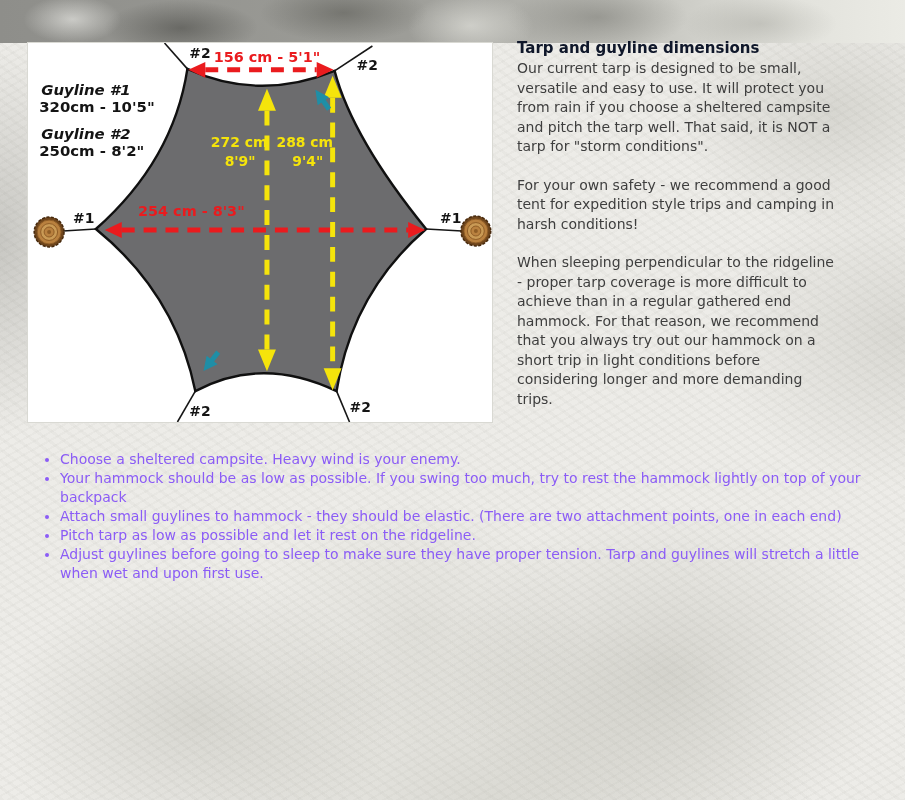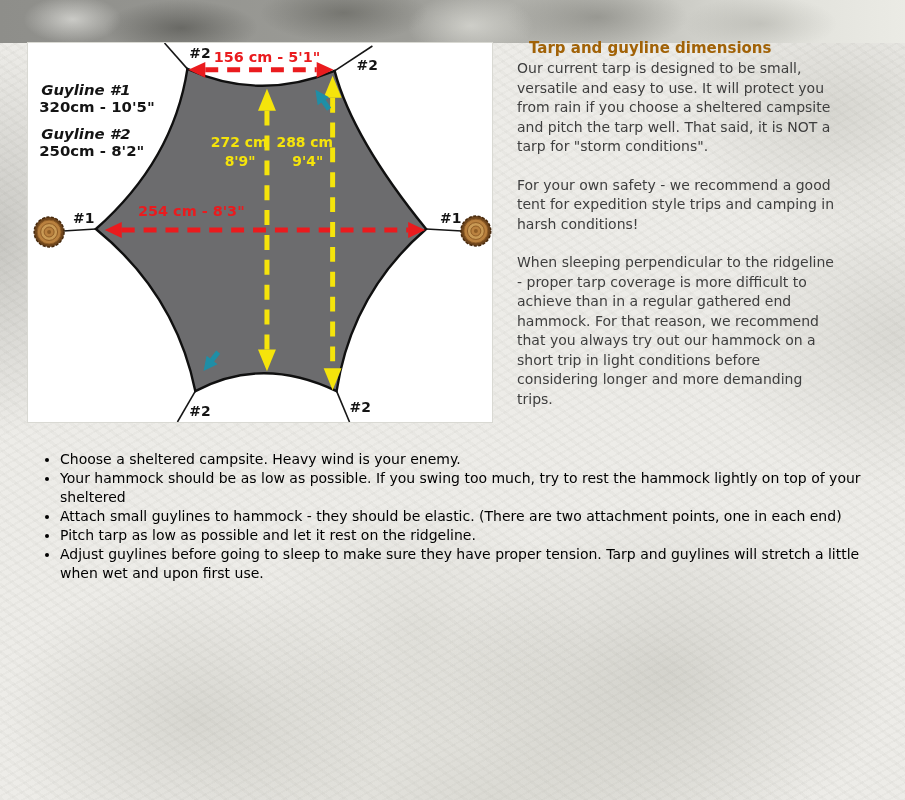--- a/index.html
+++ b/index.html
@@ -55,27 +55,27 @@
   .dim-yel-text  { fill: #f5e40b; font-weight: bold; font-size: 14px; text-anchor: middle; }
   .teal-line { stroke: #1f8ea6; stroke-width: 5; }
   .teal-head { fill: #1f8ea6; }
   .log-bark  { fill: #6e451c; stroke: #46290d; stroke-width: 1.5; stroke-dasharray: 3 1.5; }
   .log-ring  { fill: none; stroke: #8f5d26; stroke-width: 1; }
   
   .article {
     position: absolute; left: 517px; top: 38px; width: 340px;
     font-size: 14px; line-height: 19.5px; color: #3e3e3e;
   }
-  .article-title { font-size: 15px; font-weight: bold; color: #a16207; line-height: 21px; margin-left: 12px; }
+  .article-title { font-size: 15px; font-weight: bold; color: #0f172a; line-height: 21px; }
   .article p { margin: 0 17px 19px 0; }
   
   .tips { position: absolute; left: 30px; top: 447px; width: 848px; }
   .tips-heading { font-size: 14.5px; font-weight: bold; color: #0d0d0d; line-height: 20px; }
   .tips ul { margin: 3px 0 0 0; padding-left: 30px; }
-  .tips li { font-size: 14px; line-height: 19px; color: #000000; margin: 0; }
+  .tips li { font-size: 14px; line-height: 19px; color: #8b5cf6; margin: 0; }
 </style>
 </head>
 <body>
 
 <div class="bg"></div>
 <div class="bg-top"></div>
 
 <div class="diagram-card">
   <svg viewBox="0 0 466 381" xmlns="http://www.w3.org/2000/svg">
 
@@ -166,18 +166,18 @@
 <div class="article">
   <div class="article-title">Tarp and guyline dimensions</div>
   <p>Our current tarp is designed to be small, versatile and easy to use. It will protect you from rain if you choose a sheltered campsite and pitch the tarp well. That said, it is NOT a tarp for "storm conditions".</p>
   <p>For your own safety - we recommend a good tent for expedition style trips and camping in harsh conditions!</p>
   <p>When sleeping perpendicular to the ridgeline - proper tarp coverage is more difficult to achieve than in a regular gathered end hammock. For that reason, we recommend that you always try out our hammock on a short trip in light conditions before considering longer and more demanding trips.</p>
 </div>
 
 <div class="tips">
   <ul>
     <li>Choose a sheltered campsite. Heavy wind is your enemy.</li>
-    <li>Your hammock should be as low as possible. If you swing too much, try to rest the hammock lightly on top of your sheltered</li>
+    <li>Your hammock should be as low as possible. If you swing too much, try to rest the hammock lightly on top of your backpack</li>
     <li>Attach small guylines to hammock - they should be elastic. (There are two attachment points, one in each end)</li>
     <li>Pitch tarp as low as possible and let it rest on the ridgeline.</li>
     <li>Adjust guylines before going to sleep to make sure they have proper tension. Tarp and guylines will stretch a little when wet and upon first use.</li>
   </ul>
 </div>
 
 </body></html>

